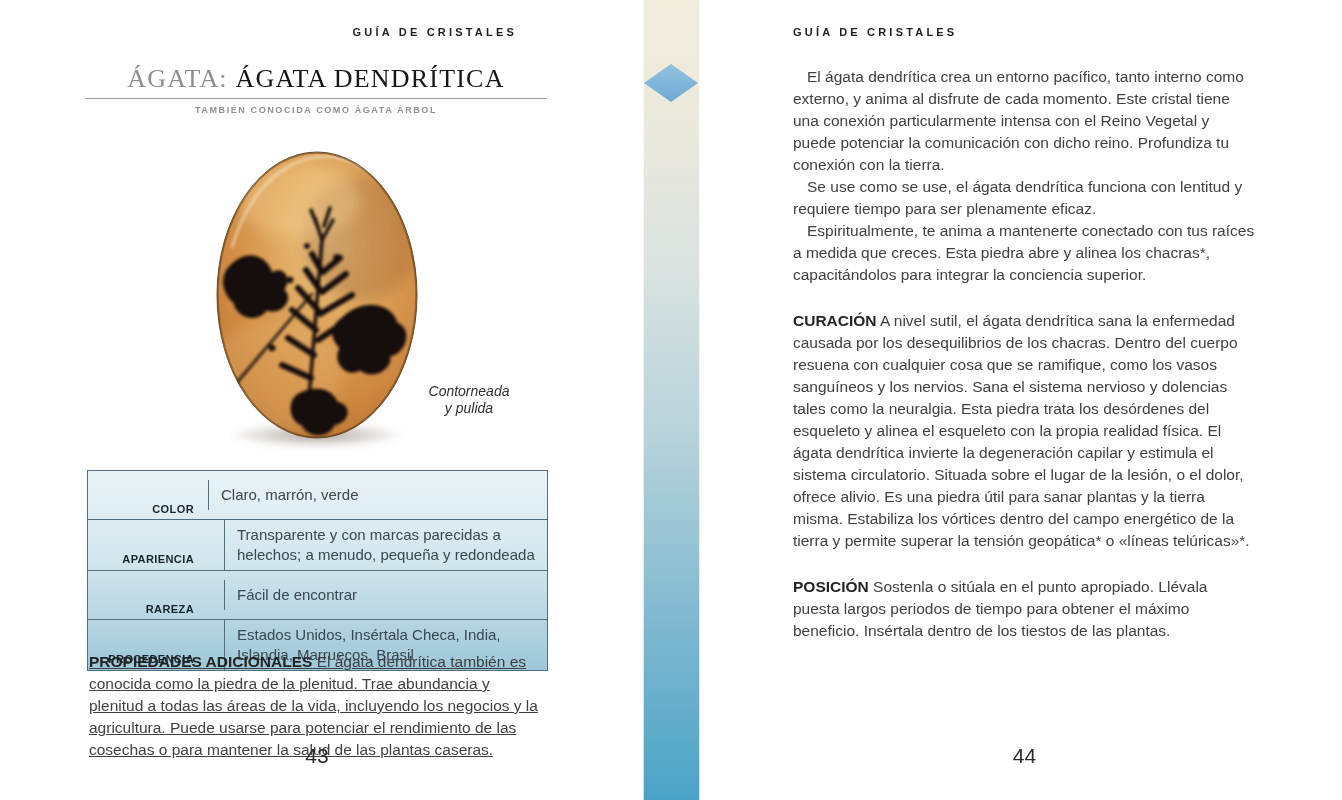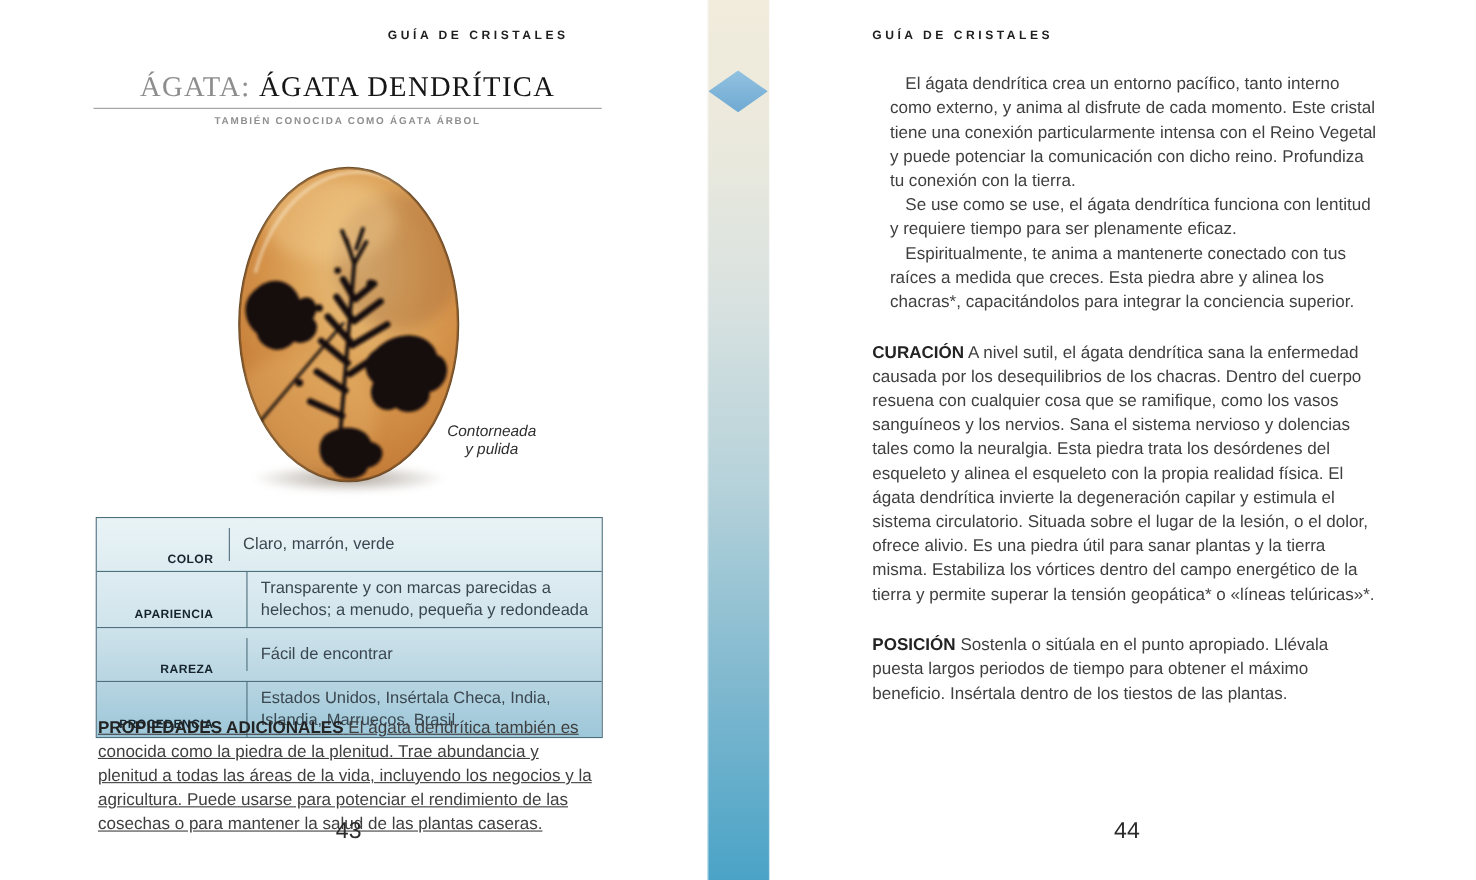--- a/index.html
+++ b/index.html
@@ -37,21 +37,21 @@
   }
 
   .stone-shadow{
     position:absolute;left:228px;top:422px;width:178px;height:26px;
     background:radial-gradient(ellipse at center,rgba(70,50,30,.45) 0%,rgba(70,50,30,0) 70%);
     filter:blur(3px);
   }
   .stone{position:absolute;left:212px;top:148px;width:210px;height:295px;}
 
   .photo-caption{
-    position:absolute;left:386px;top:383px;width:122px;text-align:center;
+    position:absolute;left:408px;top:383px;width:122px;text-align:center;
     font-style:italic;font-size:14px;line-height:17px;color:#2e2e2e;
   }
 
   .props-table{
     position:absolute;left:87px;top:470px;width:461px;box-sizing:border-box;
     border:1px solid #4e6f7d;
     background:linear-gradient(180deg,#e9f3f6 0%,#d3e6ed 45%,#b4d3e0 78%,#9dc7d9 100%);
   }
   .props-row{display:grid;grid-template-columns:120px 1fr;align-items:center;}
   .props-row + .props-row{border-top:1px solid #4e6f7d;gap:16px;}
@@ -70,21 +70,21 @@
   .body-text b{color:#232323;}
   .additional-block{position:absolute;left:85px;top:647px;width:464px;}
   .additional-block p{margin:4px;text-decoration:underline;}
 
   .page-number{position:absolute;top:744px;text-align:center;font-size:21px;color:#2b2b2b;}
   .lp-page-number{left:85px;width:464px;}
   .rp-page-number{left:93px;width:463px;}
 
   .rp-body{position:absolute;left:93px;top:66px;width:463px;}
   .rp-body p{margin:0;}
-  .rp-body p.indent{text-indent:14px;margin-left:16px;}
+  .rp-body p.indent{text-indent:14px;}
   .rp-body p.section{margin-top:24px;}
 </style>
 </head>
 <body>
 
 <div class="book-edge"></div>
 
 <div class="page left-page">
   <div class="running-head lp-running-head">GUÍA DE CRISTALES</div>
 

